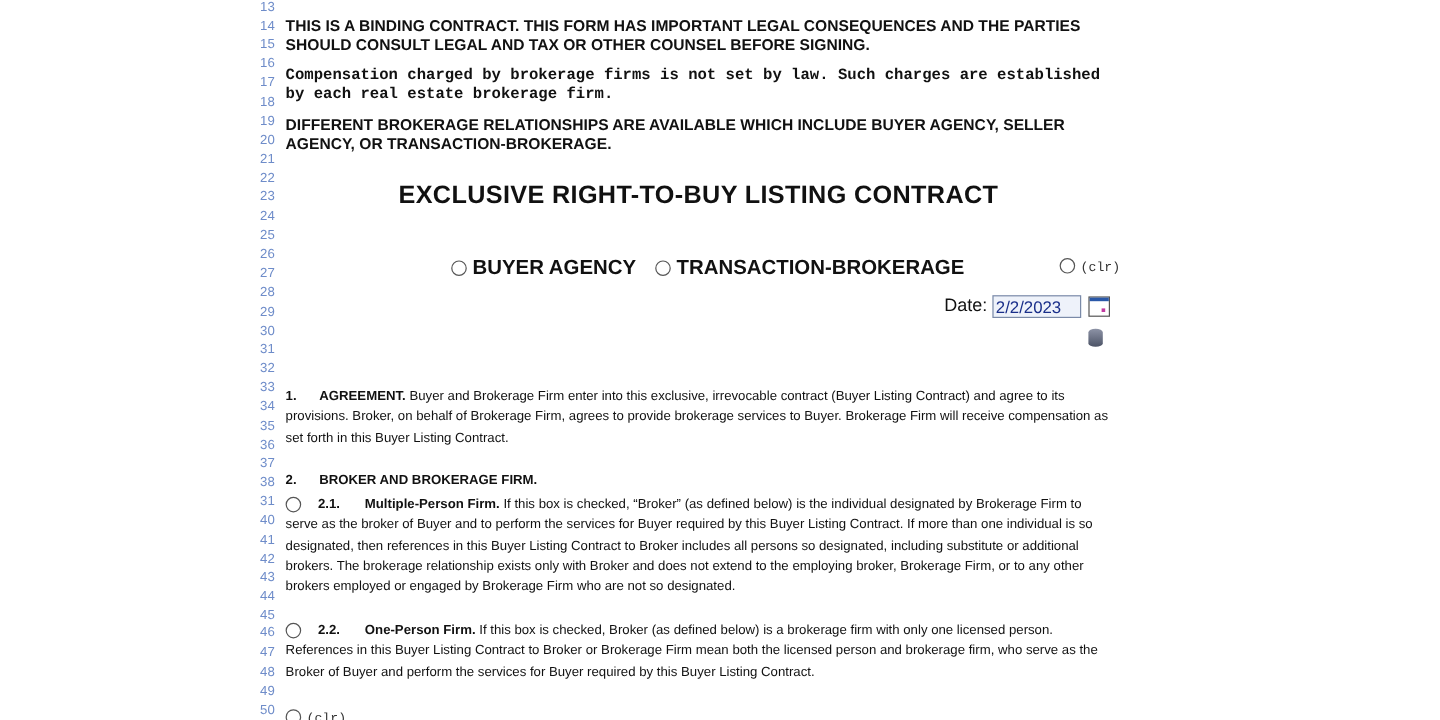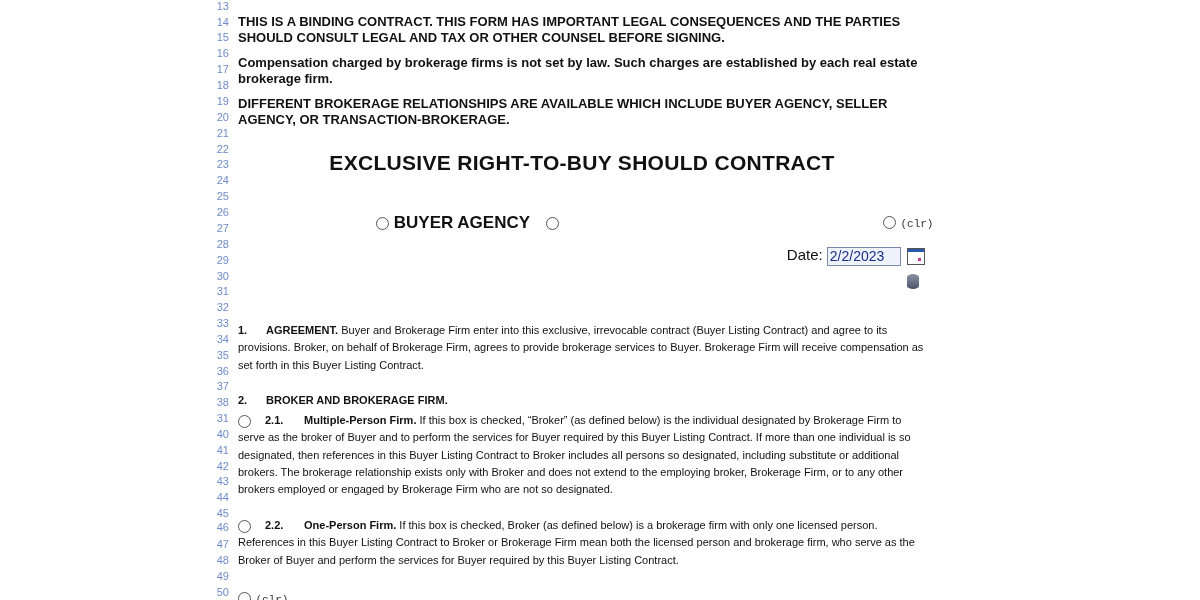--- a/index.html
+++ b/index.html
@@ -62,31 +62,32 @@
     <div class="ln" style="top: 491px;">44</div>
     <div class="ln" style="top: 507px;">45</div>
     <div class="ln" style="top: 521px;">46</div>
     <div class="ln" style="top: 538px;">47</div>
     <div class="ln" style="top: 554px;">48</div>
     <div class="ln" style="top: 570px;">49</div>
     <div class="ln" style="top: 586px;">50</div>
   </div>
 
 <div class="abs warn" style="top:14px;">THIS IS A BINDING CONTRACT. THIS FORM HAS IMPORTANT LEGAL CONSEQUENCES AND THE PARTIES SHOULD CONSULT LEGAL AND TAX OR OTHER COUNSEL BEFORE SIGNING.</div>
-<div class="abs warn" style="top:55px;">Compensation charged by brokerage firms is not set by law. Such charges are established by each real estate brokerage firm.</div>
+<div class="abs warn" style="top:55px;font-family:Liberation Mono, monospace;">Compensation charged by brokerage firms is not set by law. Such charges are established by each real estate brokerage firm.</div>
 <div class="abs warn" style="top:96px;">DIFFERENT BROKERAGE RELATIONSHIPS ARE AVAILABLE WHICH INCLUDE BUYER AGENCY, SELLER AGENCY, OR TRANSACTION-BROKERAGE.</div>
 
-<div class="abs title">EXCLUSIVE RIGHT-TO-BUY SHOULD CONTRACT</div>
+<div class="abs title">EXCLUSIVE RIGHT-TO-BUY LISTING CONTRACT</div>
 
 <div class="abs agency" style="left:376px;">
   <span class="radio"></span>
   <span>BUYER AGENCY</span>
 </div>
 <div class="abs agency" style="left:546px;">
   <span class="radio"></span>
+  <span>TRANSACTION-BROKERAGE</span>
 </div>
 <div class="abs" style="left:883px; top:213px;">
   <span class="radio"></span>
   <span class="clr">(clr)</span>
 </div>
 
 <div class="abs date-row">
   <span>Date:</span>
   <input class="date-input" type="text" value="2/2/2023" style="">
   <span class="cal"></span>

